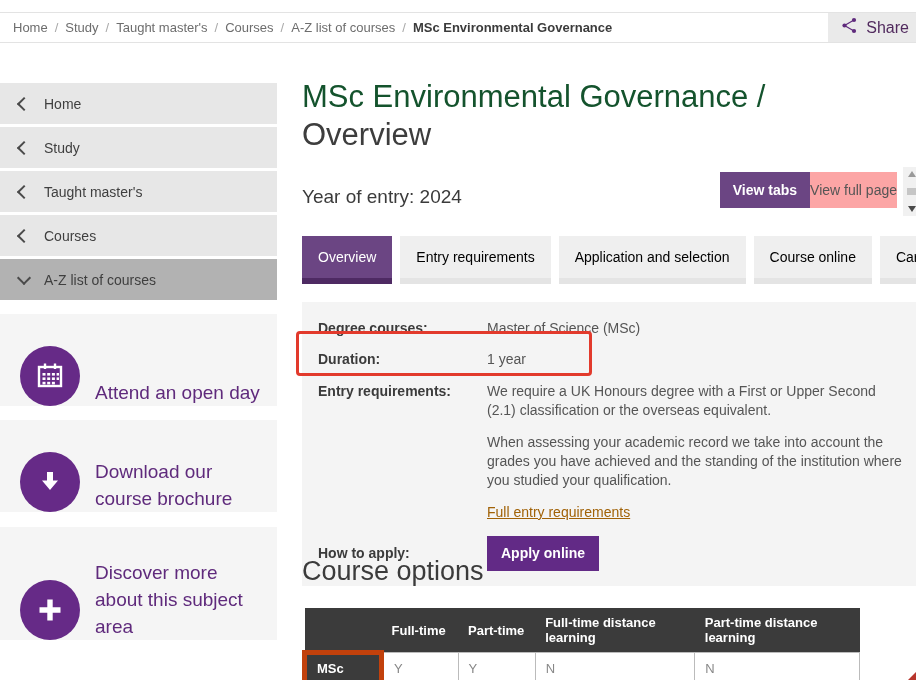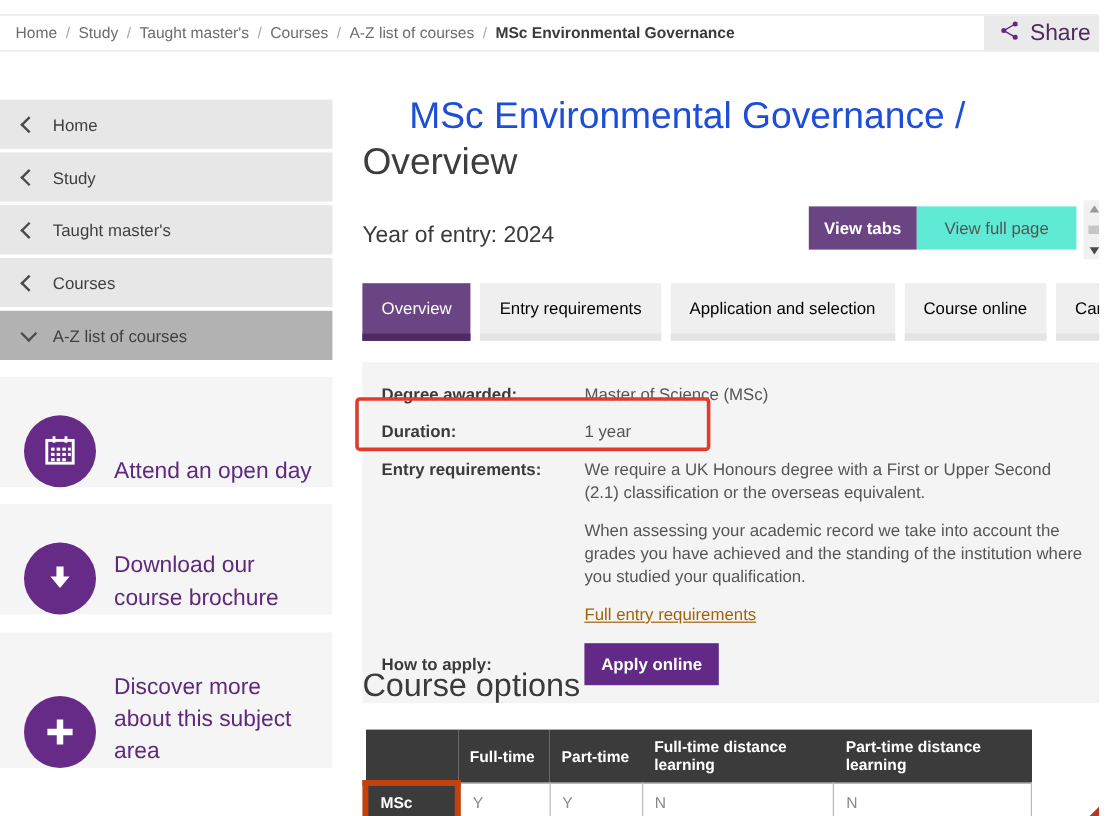--- a/index.html
+++ b/index.html
@@ -9,21 +9,21 @@
   
   .topbar{position:absolute;top:12px;left:0;width:922px;height:31px;
     border-top:1px solid #e3e3e3;border-bottom:1px solid #e3e3e3;
     display:flex;align-items:center;box-sizing:border-box;background:#fff;}
   .crumbs{display:flex;align-items:center;gap:7px;padding-left:13px;font-size:13px;color:#6d6d6d;white-space:nowrap;}
   .crumbs .sep{color:#a9a9a9;}
   .crumbs .crumb{color:#6d6d6d;cursor:pointer;}
   .crumbs .current{color:#3b3b3b;font-weight:bold;}
   .share-btn{margin-left:auto;height:100%;background:#eaeaea;display:flex;align-items:center;
     gap:8px;padding:0 13px;cursor:pointer;}
-  .share-btn span.lbl{font-size:19px;color:#512a5e;}
+  .share-btn span.lbl{font-size:16px;color:#512a5e;}
 
   
   .sidenav{position:absolute;left:0;top:83px;width:277px;}
   .nav-item{height:41px;margin-bottom:3px;background:#e7e7e7;display:flex;align-items:center;
     padding-left:19px;box-sizing:border-box;cursor:pointer;font-size:14px;color:#3f3f3f;}
   .nav-item.active{background:#b2b2b2;}
   .chev{width:8px;height:8px;border:solid #4a4a4a;border-width:0 0 2px 2px;display:inline-block;margin-right:15px;}
   .chev.left{transform:rotate(45deg);}
   .chev.down{transform:rotate(-45deg);margin-top:-4px;}
 
@@ -32,30 +32,30 @@
   .cta1{top:314px;height:92px;}
   .cta2{top:420px;height:92px;}
   .cta3{top:527px;height:113px;}
   .cta .circle{width:60px;height:60px;border-radius:50%;background:#662a87;flex-shrink:0;
     display:flex;align-items:center;justify-content:center;}
   .cta .txt{font-size:19px;line-height:27px;color:#5f2a7c;}
 
   
   .page-title{position:absolute;left:302px;top:78px;width:610px;font-weight:300;
     font-size:31px;line-height:38px;margin:0;}
-  .page-title .t1{color:#1d4ed8;display:block;margin-left:39px;}
+  .page-title .t1{color:#14532d;display:block;}
   .page-title .t2{color:#3d3d3d;display:block;}
 
   .year-row{position:absolute;left:302px;top:168px;width:595px;height:40px;
     display:flex;align-items:flex-end;justify-content:space-between;}
   .year-label{font-size:19px;color:#3b3b3b;}
   .view-toggle{display:flex;}
   .btn-viewtabs{background:#6b4583;color:#fff;font-size:14px;font-weight:bold;
     padding:10px 13px;cursor:pointer;}
-  .btn-viewfull{background:#5eead4;color:#555;font-size:14px;padding:10px 23px;cursor:pointer;}
+  .btn-viewfull{background:#fca5a5;color:#555;font-size:14px;padding:10px 0;cursor:pointer;}
 
   .mini-scroll{position:absolute;left:903px;top:167px;width:17px;height:49px;background:#f1f1f1;
     display:flex;flex-direction:column;align-items:center;justify-content:space-between;
     padding:4px 0;box-sizing:border-box;cursor:pointer;}
   .tri-up{width:0;height:0;border-left:4px solid transparent;border-right:4px solid transparent;border-bottom:6px solid #9a9a9a;}
   .tri-down{width:0;height:0;border-left:4px solid transparent;border-right:4px solid transparent;border-top:6px solid #4a4a4a;}
   .scroll-thumb{width:9px;height:7px;background:#c6c6c6;}
 
   .tabs{position:absolute;left:302px;top:236px;display:flex;gap:8px;}
   .tab{font-size:14px;color:#000000;background:#efefef;border-bottom:6px solid #e4e4e4;
@@ -213,21 +213,21 @@
   <div class="tabs">
     <div class="tab active">Overview</div>
     <div class="tab">Entry requirements</div>
     <div class="tab">Application and selection</div>
     <div class="tab">Course online</div>
     <div class="tab">Careers</div>
   </div>
 
   <div class="panel">
     <div class="fact-row">
-      <span class="lab">Degree awarded:</span>
+      <span class="lab">Degree courses:</span>
       <span class="val">Master of Science (MSc)</span>
     </div>
     <div class="fact-row row-duration">
       <span class="lab">Duration:</span>
       <span class="val">1 year</span>
     </div>
     <div class="fact-row">
       <span class="lab">Entry requirements:</span>
       <span class="val">
         <p>We require a UK Honours degree with a First or Upper Second (2.1) classification or the overseas equivalent.</p>

